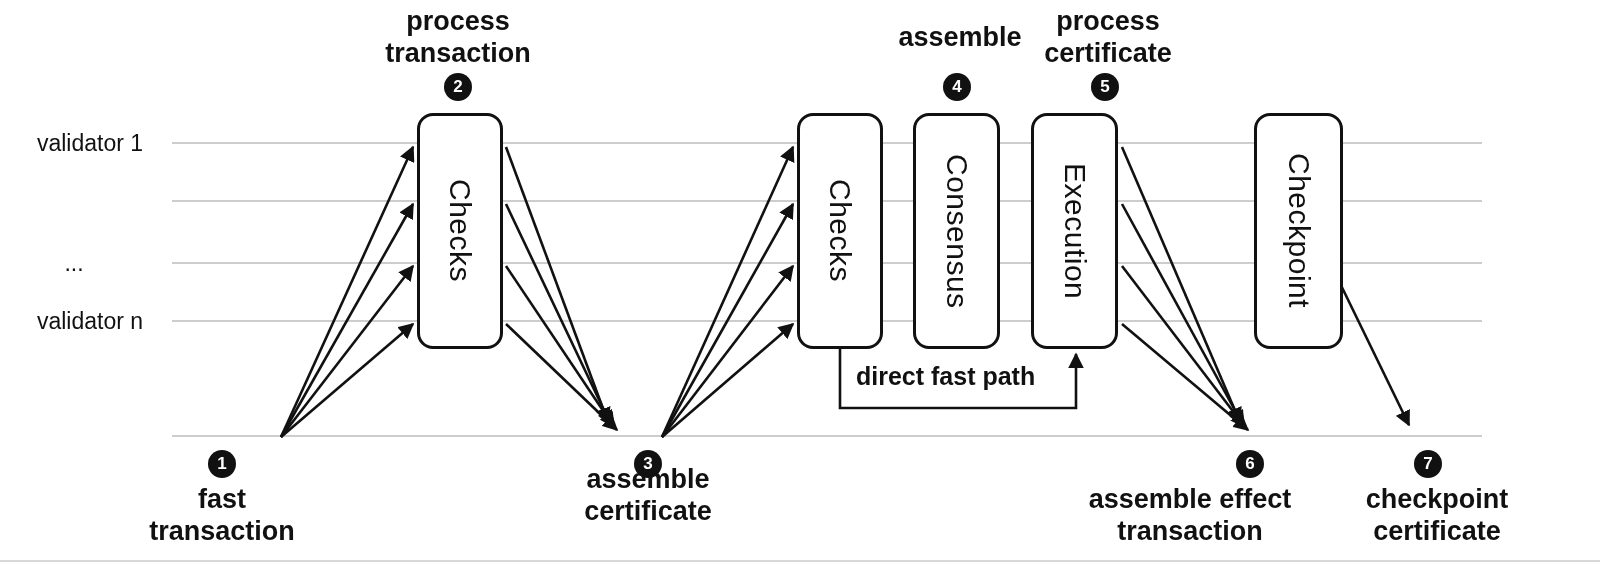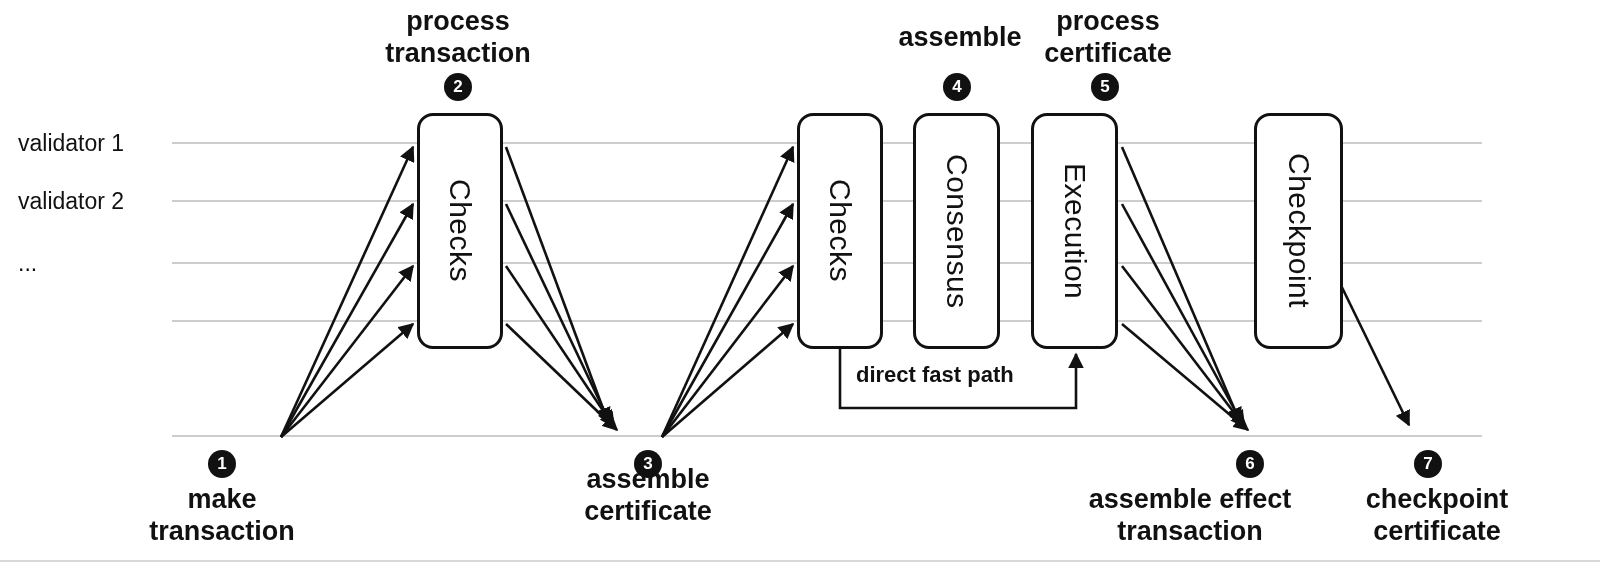--- a/index.html
+++ b/index.html
@@ -2,21 +2,21 @@
 <html><head>
 <meta charset="utf-8">
 <style>
   html,body { margin:0; padding:0; background:#ffffff; }
   .stage {
     position:relative; width:1600px; height:571px; background:#ffffff;
     font-family:"Liberation Sans", sans-serif; color:#111111; overflow:hidden;
   }
   .canvas { position:absolute; left:0; top:0; }
   .lane-label {
-    position:absolute; left:18px; width:144px; text-align:left;
+    position:absolute; left:18px; width:144px; text-align:center;
     font-size:23px; transform:translateY(-50%); box-sizing:border-box;
   }
   .lane-label.dots { padding-right:32px; }
   .box {
     position:absolute; top:113px; height:236px; box-sizing:border-box;
     background:#ffffff; border:3px solid #111111; border-radius:16px;
     display:flex; align-items:center; justify-content:center;
   }
   .box span {
     writing-mode:vertical-rl; font-size:30px; letter-spacing:0.5px; color:#111111;
@@ -24,21 +24,21 @@
   .badge {
     position:absolute; width:28px; height:28px; border-radius:50%;
     background:#111111; color:#ffffff; font-weight:bold; font-size:17px;
     display:flex; align-items:center; justify-content:center;
   }
   .step-label {
     position:absolute; font-weight:bold; font-size:27px; line-height:1.18;
     text-align:center; white-space:pre-line;
   }
   .fastpath-label {
-    position:absolute; font-weight:bold; font-size:22px; white-space:nowrap;
+    position:absolute; font-weight:bold; font-size:25px; white-space:nowrap;
   }
   .bottom-rule {
     position:absolute; left:0; top:560px; width:1600px; height:2px; background:#d8d8d8;
   }
 </style>
 </head>
 <body>
 
 <div class="stage">
 
@@ -84,22 +84,22 @@
       <line x1="1122" y1="266" x2="1245" y2="427"></line>
       <line x1="1122" y1="324" x2="1248" y2="430"></line>
     </g>
 
     <path d="M840,349 L840,408 L1076,408 L1076,354" stroke="#111111" stroke-width="2.6" fill="none" marker-end="url(#ah)"></path>
 
     <line x1="1335" y1="273" x2="1409" y2="425" stroke="#111111" stroke-width="2.6" marker-end="url(#ah)"></line>
   </svg>
 
   <div class="lane-label" style="top:143px">validator 1</div>
-  <div class="lane-label" style="top:201px">validator 2</div>
   <div class="lane-label dots" style="top:263px">...</div>
+  <div class="lane-label" style="top:321px">validator n</div>
 
   <div class="box" style="left:417px;width:86px">
     <span>Checks</span>
   </div>
   <div class="box" style="left:797px;width:86px">
     <span>Checks</span>
   </div>
   <div class="box" style="left:913px;width:87px">
     <span>Consensus</span>
   </div>
@@ -111,21 +111,21 @@
   </div>
 
   <div class="badge" style="left:208px;top:450px">1</div>
   <div class="badge" style="left:444px;top:73px">2</div>
   <div class="badge" style="left:634px;top:450px">3</div>
   <div class="badge" style="left:943px;top:73px">4</div>
   <div class="badge" style="left:1091px;top:73px">5</div>
   <div class="badge" style="left:1236px;top:450px">6</div>
   <div class="badge" style="left:1414px;top:450px">7</div>
 
-  <div class="step-label" style="left:122px;top:484px;width:200px">make
+  <div class="step-label" style="left:122px;top:484px;width:200px">fast
 transaction</div>
   <div class="step-label" style="left:338px;top:6px;width:240px">process
 transaction</div>
   <div class="step-label" style="left:548px;top:464px;width:200px">assemble
 certificate</div>
   <div class="step-label" style="left:840px;top:22px;width:240px">assemble</div>
   <div class="step-label" style="left:988px;top:6px;width:240px">process
 certificate</div>
   <div class="step-label" style="left:1040px;top:484px;width:300px">assemble effect
 transaction</div>

